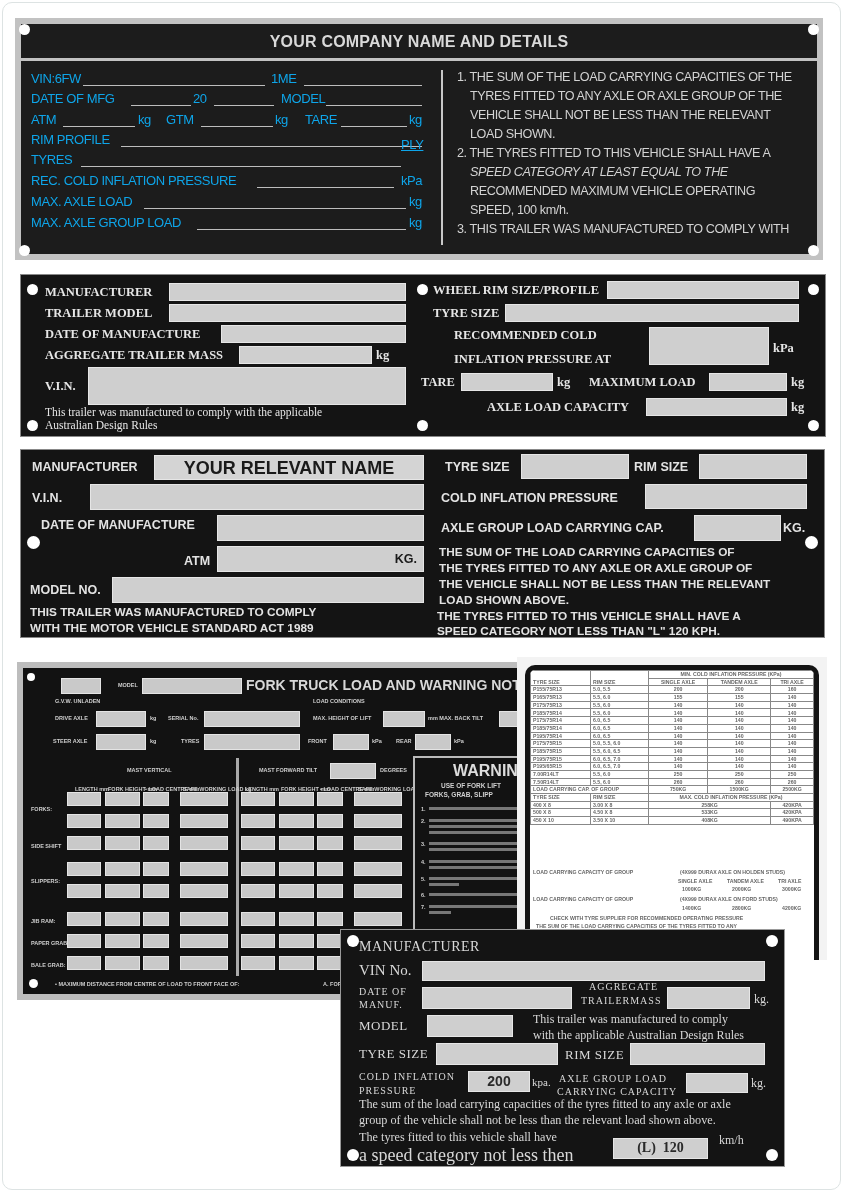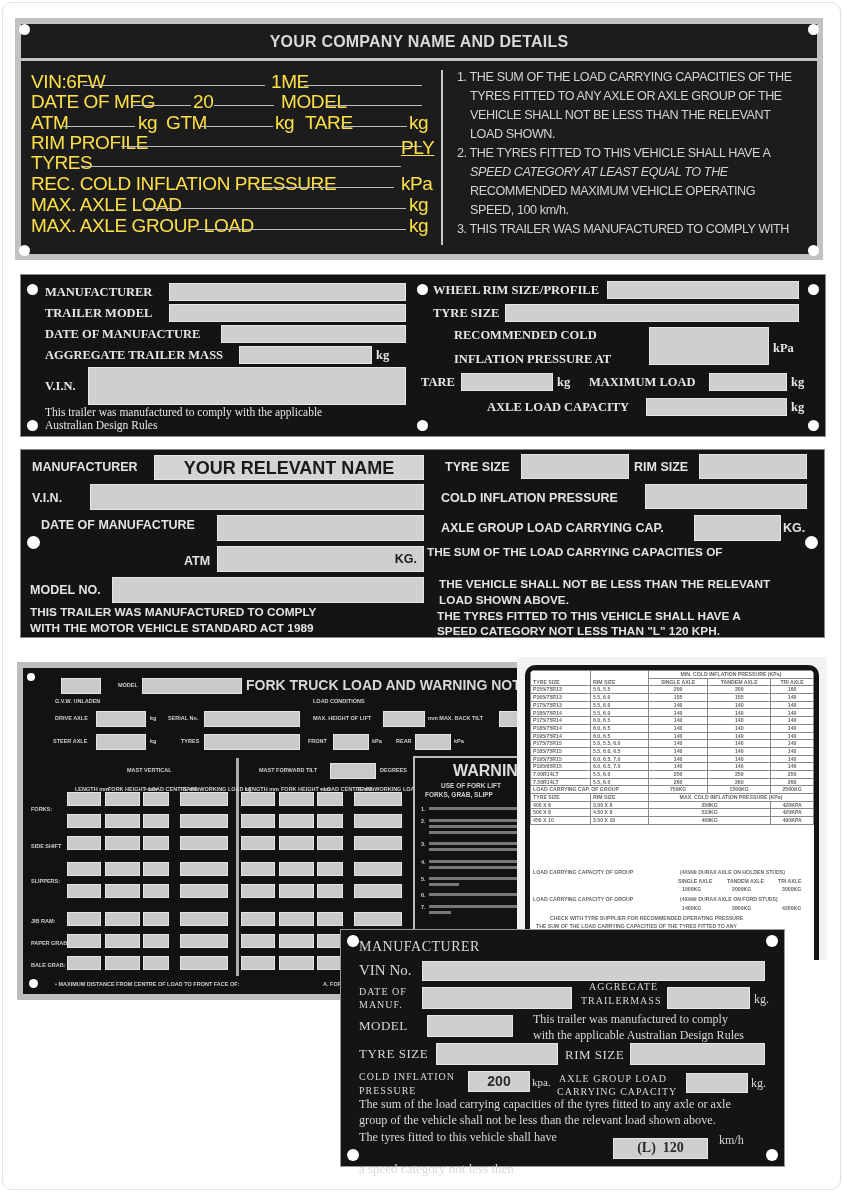--- a/index.html
+++ b/index.html
@@ -11,21 +11,21 @@
   .hole { position: absolute; width: 11px; height: 11px; border-radius: 50%; background: #ffffff; }
   .field { position: absolute; background: #cfcfcf; border: 1px solid #e6e6e6; }
   .lbl { position: absolute; white-space: nowrap; color: #e0e0e0; }
   .uline { position: absolute; border-bottom: 1px solid #bdbdbd; height: 0; }
 
   
   #p1 { left: 15px; top: 18px; width: 808px; height: 242px; background: #c2c2c2; }
   #p1 .inner { position: absolute; left: 6px; top: 6px; right: 6px; bottom: 6px; background: #1c1c1c; }
   #p1 .title { position: absolute; left: 0; right: 0; top: 4px; height: 28px; text-align: center; font-weight: bold; font-size: 16px; line-height: 28px; color: #d9d9d9; letter-spacing: 0.2px; }
   #p1 .sep { position: absolute; left: 0; right: 0; top: 34px; height: 3px; background: #c2c2c2; }
-  #p1 .lrow { position: absolute; left: 10px; font-size: 19px; color: #fde047; letter-spacing: -0.4px; }
+  #p1 .lrow { position: absolute; left: 10px; font-size: 13px; color: #0ea5e9; letter-spacing: -0.4px; }
   #p1 .vbar { position: absolute; left: 420px; top: 46px; width: 2px; height: 175px; background: #c8c8c8; }
   #p1 .note { position: absolute; left: 436px; font-size: 12.6px; color: #d3d3d3; letter-spacing: -0.4px; line-height: 19px; }
 
   
   #p2 { left: 20px; top: 274px; width: 806px; height: 163px; border: 1px solid #888; }
   #p2 .lbl { font-family: "Liberation Serif", serif; font-weight: bold; font-size: 12.5px; color: #e6e6e6; }
 
   
   #p3 { left: 20px; top: 449px; width: 805px; height: 189px; border: 1px solid #888; }
   #p3 .lbl { font-weight: bold; font-size: 12.5px; color: #e3e3e3; }
@@ -184,21 +184,22 @@
 
   <div class="lbl" style="left:424px;top:10px;">TYRE SIZE</div>
   <div class="field" style="left:500px;top:4px;width:108px;height:25px;"></div>
   <div class="lbl" style="left:613px;top:10px;">RIM SIZE</div>
   <div class="field" style="left:678px;top:4px;width:108px;height:25px;"></div>
   <div class="lbl" style="left:420px;top:41px;">COLD INFLATION PRESSURE</div>
   <div class="field" style="left:624px;top:34px;width:162px;height:25px;"></div>
   <div class="lbl" style="left:420px;top:71px;">AXLE GROUP LOAD CARRYING CAP.</div>
   <div class="field" style="left:673px;top:65px;width:87px;height:26px;"></div>
   <div class="lbl" style="left:762px;top:71px;">KG.</div>
-  <div class="txt" style="left:406px;top:94px;">THE SUM OF THE LOAD CARRYING CAPACITIES OF</div>
+  <div class="txt" style="left:418px;top:94px;">THE SUM OF THE LOAD CARRYING CAPACITIES OF</div>
+  <div class="txt" style="left:418px;top:110px;">THE TYRES FITTED TO ANY AXLE OR AXLE GROUP OF</div>
   <div class="txt" style="left:418px;top:126px;">THE VEHICLE SHALL NOT BE LESS THAN THE RELEVANT</div>
   <div class="txt" style="left:418px;top:142px;">LOAD SHOWN ABOVE.</div>
   <div class="txt" style="left:416px;top:158px;">THE TYRES FITTED TO THIS VEHICLE SHALL HAVE A</div>
   <div class="txt" style="left:416px;top:173px;">SPEED CATEGORY NOT LESS THAN "L" 120 KPH.</div>
 </div>
 
 <div id="p4" class="abs">
   <div class="inner">
     <div class="hole" style="left:4px;top:5px;width:8px;height:8px;"></div>
     <div class="hole" style="left:6px;bottom:6px;width:9px;height:9px;"></div>
@@ -549,18 +550,18 @@
   </div>
   <div class="lbl" style="left:191px;top:146px;font-size:11px;">kpa.</div>
   <div class="lbl small" style="left:218px;top:142px;">AXLE GROUP LOAD</div>
   <div class="lbl small" style="left:216px;top:155px;">CARRYING CAPACITY</div>
   <div class="field" style="left:345px;top:143px;width:62px;height:20px;"></div>
   <div class="lbl" style="left:410px;top:146px;font-size:12px;">kg.</div>
 
   <div class="lbl" style="left:18px;top:167px;font-size:12.2px;">The sum of the load carrying capacities of the tyres fitted to any axle or axle</div>
   <div class="lbl" style="left:18px;top:183px;font-size:12.2px;">group of the vehicle shall not be less than the relevant load shown above.</div>
   <div class="lbl" style="left:18px;top:200px;font-size:12.2px;">The tyres fitted to this vehicle shall have</div>
-  <div class="lbl" style="left:18px;top:215px;font-size:13px;margin-top:16px;">a speed category not less then</div>
+  <div class="lbl" style="left:18px;top:215px;font-size:18px;">a speed category not less then</div>
   <div class="field" style="left:272px;top:200px;width:95px;height:21px;margin-top:8px;">
     <div class="abs" style="left:0;right:0;top:1px;text-align:center;font-family:'Liberation Serif',serif;font-weight:bold;font-size:14px;color:#2a2a2a;white-space:pre;">(L)  120</div>
   </div>
   <div class="lbl" style="left:378px;top:203px;font-size:12px;">km/h</div>
 </div>
 
 </body></html>

